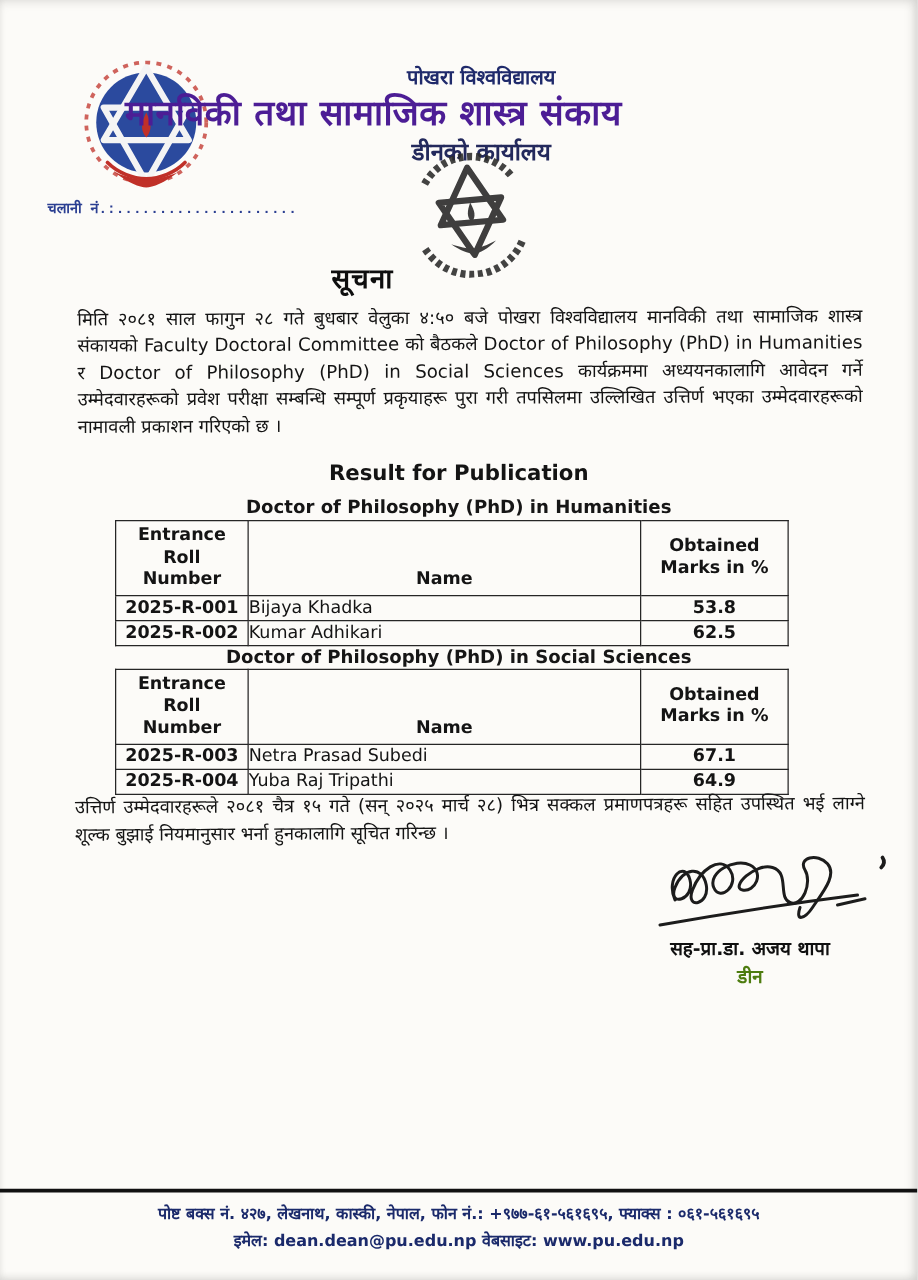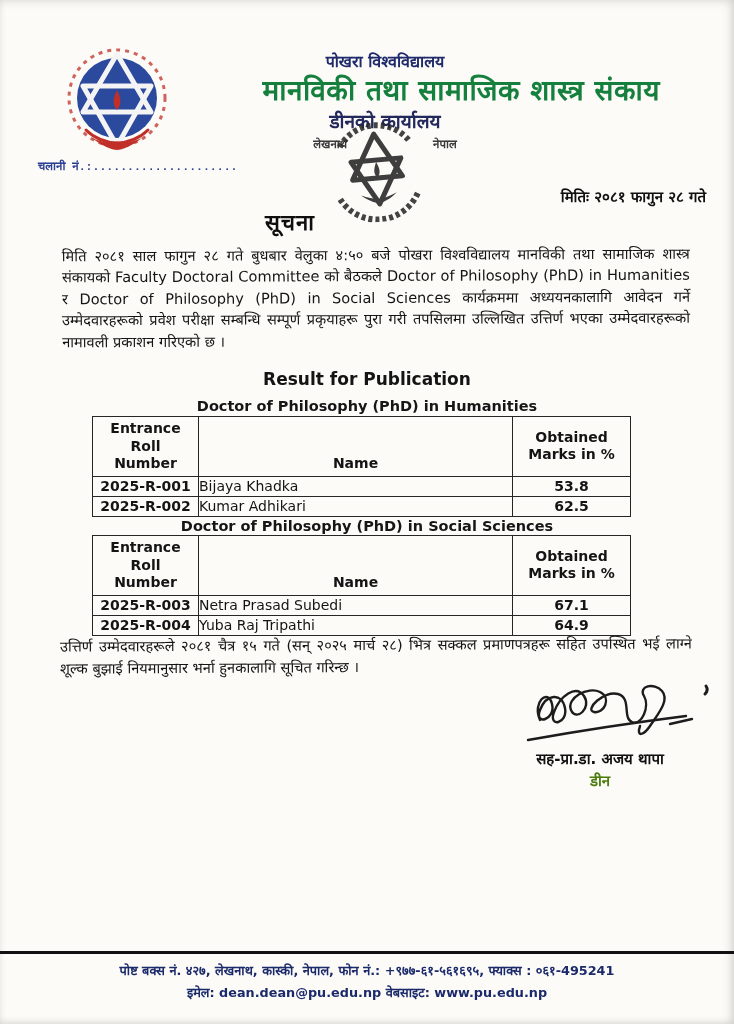--- a/index.html
+++ b/index.html
@@ -7,21 +7,21 @@
   body { font-family:"DejaVu Sans","Liberation Sans",sans-serif; }
   .page {
     position:relative; width:734px; height:1024px; margin:0 auto;
     background:#fcfbf8; overflow:hidden; color:#161616;
     box-shadow: inset -4px 0 8px rgba(0,0,0,0.10), inset 0 -3px 6px rgba(0,0,0,0.06), inset 0 4px 8px rgba(0,0,0,0.04);
   }
   .abs { position:absolute; }
 
   
   .uni-name   { left:150px; top:50px; width:470px; text-align:center; font-size:16px; font-weight:bold; color:#1f2a6b; }
-  .fac-name   { left:110px; top:70px; width:550px; text-align:right; font-size:28px; font-weight:bold; color:#15803d; letter-spacing:0.5px; }
+  .fac-name   { left:100px; top:70px; width:550px; text-align:left; font-size:28px; font-weight:bold; color:#4c1d95; letter-spacing:0.5px; }
   .off-name   { left:150px; top:108px; width:470px; text-align:center; font-size:19px; font-weight:bold; color:#23295c; }
   .addr-line  { left:150px; top:136px; width:470px; text-align:center; font-size:11.5px; font-weight:bold; color:#3a3a3a; }
   .addr-line .gap { display:inline-block; width:86px; }
   .dispatch   { left:38px; top:158px; font-size:11.5px; font-weight:bold; color:#2b3f92;font-family:Liberation Mono, monospace; }
   .date-line  { right:28px; top:186px; width:320px; text-align:right; font-size:15px; font-weight:600; color:#101010; }
 
   .notice-title { left:0; top:206px; width:580px; text-align:center; font-size:22px; font-weight:bold; color:#0e0e0e; letter-spacing:1px; }
   .body-par  { left:62px; top:244px; width:628px; font-size:14.6px; line-height:1.47; text-align:justify; color:#141414; transform:rotate(-0.25deg); }
 
   .result-head { left:0; top:369px; width:734px; text-align:center; font-size:17px; font-weight:bold; color:#141414; }
@@ -66,39 +66,35 @@
       <path d="M61 48 C57 56 56 62 61 68 C66 62 65 56 61 48 Z" fill="#c03028"></path>
       <path d="M36 96 C46 104 56 108 61 108 C66 108 76 104 86 96 C76 100 66 102 61 102 C56 102 46 100 36 96 Z" fill="#c03028"></path>
       <path d="M30 88 C38 96 50 101 61 101" fill="none" stroke="#c03028" stroke-width="3" stroke-linecap="round"></path>
       <path d="M92 88 C84 96 72 101 61 101" fill="none" stroke="#c03028" stroke-width="3" stroke-linecap="round"></path>
     </svg>
   </div>
 
   <div class="abs uni-name">पोखरा विश्वविद्यालय</div>
   <div class="abs fac-name">मानविकी तथा सामाजिक शास्त्र संकाय</div>
   <div class="abs off-name">डीनको कार्यालय</div>
-  <div class="abs addr-line">
-    <span>लेखनाथ</span><span class="gap"></span><span>नेपाल</span>
-  </div>
 
   <div class="abs" style="left:328px; top:122px; width:98px; height:100px; opacity:0.88; transform:rotate(-5deg);">
     <svg width="98" height="100" viewBox="0 0 98 100">
       <path d="M14 22 A42 42 0 0 1 84 22" fill="none" stroke="#2a2a2a" stroke-width="6" stroke-dasharray="4 3"></path>
       <path d="M10 74 A44 44 0 0 0 88 74" fill="none" stroke="#2a2a2a" stroke-width="6" stroke-dasharray="4 3"></path>
       <g stroke="#252525" stroke-width="5" fill="none" stroke-linejoin="round">
         <path d="M49 12 L74 56 L24 56 Z"></path>
         <path d="M49 82 L24 38 L74 38 Z"></path>
       </g>
       <path d="M49 40 C46 47 45 51 49 56 C53 51 52 47 49 40 Z" fill="#252525"></path>
       <path d="M31 72 C38 78 45 81 49 81 C53 81 60 78 67 72 C60 75 53 77 49 77 C45 77 38 75 31 72 Z" fill="#252525"></path>
     </svg>
   </div>
 
   <div class="abs dispatch">चलानी नं.:.....................</div>
-  <div class="abs date-line">मितिः २०८१ फागुन २८ गते</div>
 
   <div class="abs notice-title">सूचना</div>
   <div class="abs body-par">मिति २०८१ साल फागुन २८ गते बुधबार वेलुका ४:५० बजे पोखरा विश्वविद्यालय मानविकी तथा सामाजिक शास्त्र संकायको Faculty Doctoral Committee को बैठकले Doctor of Philosophy (PhD) in Humanities र Doctor of Philosophy (PhD) in Social Sciences कार्यक्रममा अध्ययनकालागि आवेदन गर्ने उम्मेदवारहरूको प्रवेश परीक्षा सम्बन्धि सम्पूर्ण प्रकृयाहरू पुरा गरी तपसिलमा उल्लिखित उत्तिर्ण भएका उम्मेदवारहरूको नामावली प्रकाशन गरिएको छ ।</div>
 
   <div class="abs result-head">Result for Publication</div>
 
   <div class="abs tbl-title tt1">Doctor of Philosophy (PhD) in Humanities</div>
   <table class="res t1">
     <colgroup>
         <col class="c-roll">
@@ -159,21 +155,21 @@
         <path d="M10 72 C55 64 120 54 168 48"></path>
         <path d="M152 56 l22 -5"></path>
         <path d="M188 18 c2 3 1 6 -1 8" stroke-width="3"></path>
       </g>
     </svg>
   </div>
   <div class="abs sig-name">सह-प्रा.डा. अजय थापा</div>
   <div class="abs sig-role">डीन</div>
 
   <div class="abs foot-rule"></div>
-  <div class="abs foot-l1">पोष्ट बक्स नं. ४२७, लेखनाथ, कास्की, नेपाल, फोन नं.: +९७७-६१-५६१६९५, फ्याक्स : ०६१-495241</div>
+  <div class="abs foot-l1">पोष्ट बक्स नं. ४२७, लेखनाथ, कास्की, नेपाल, फोन नं.: +९७७-६१-५६१६९५, फ्याक्स : ०६१-५६१६९५</div>
   <div class="abs foot-l2">
     <span>इमेल:</span>
     <span class="val">dean.dean@pu.edu.np</span>
     <span>वेबसाइट:</span>
     <span class="val">www.pu.edu.np</span>
   </div>
 
 </div>
 
 </body></html>

